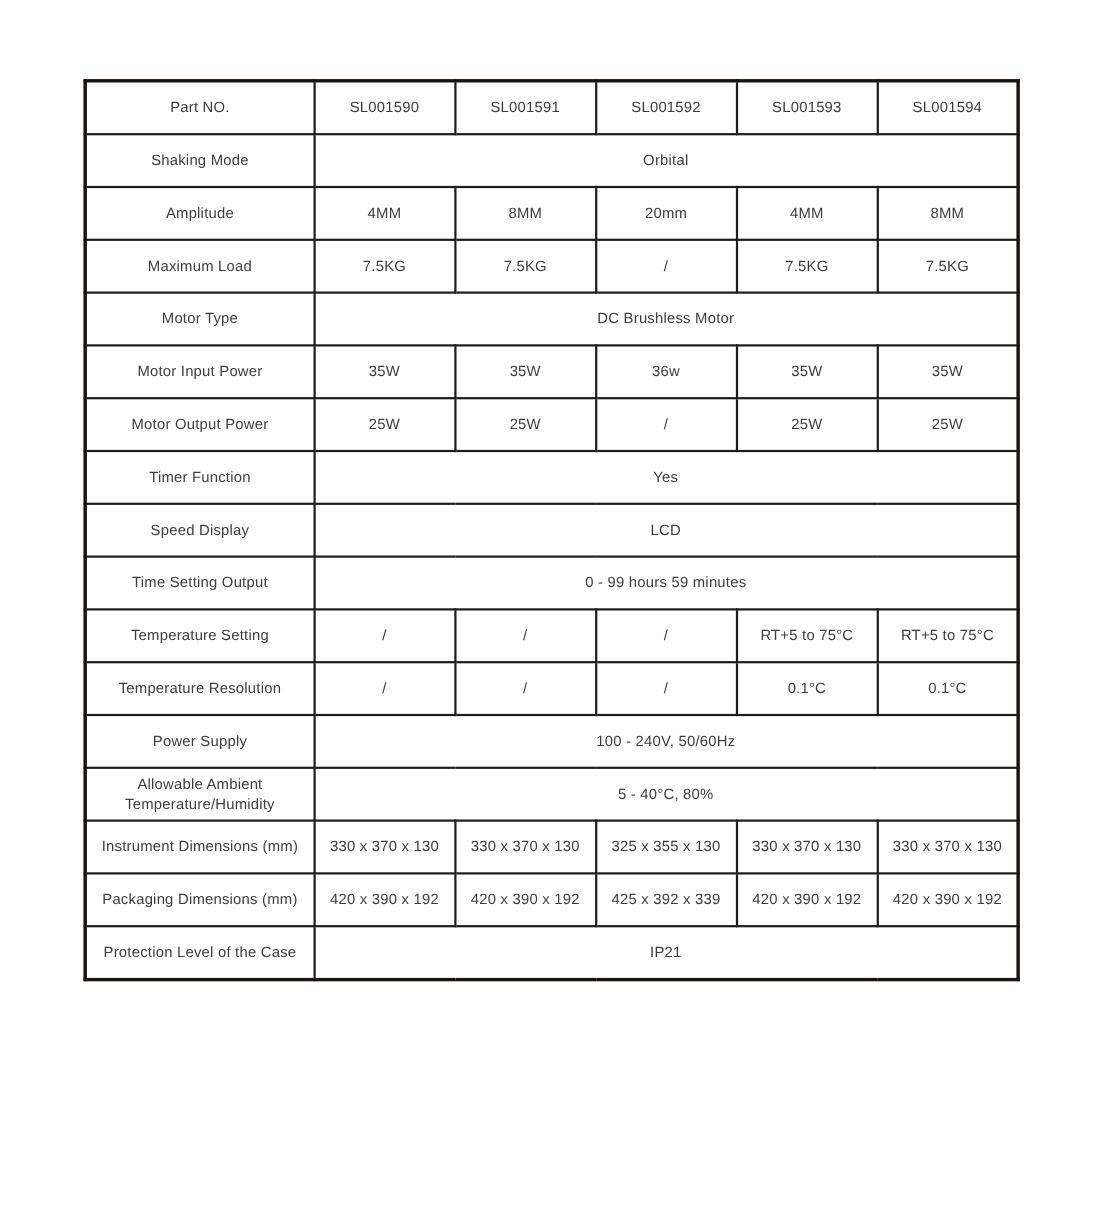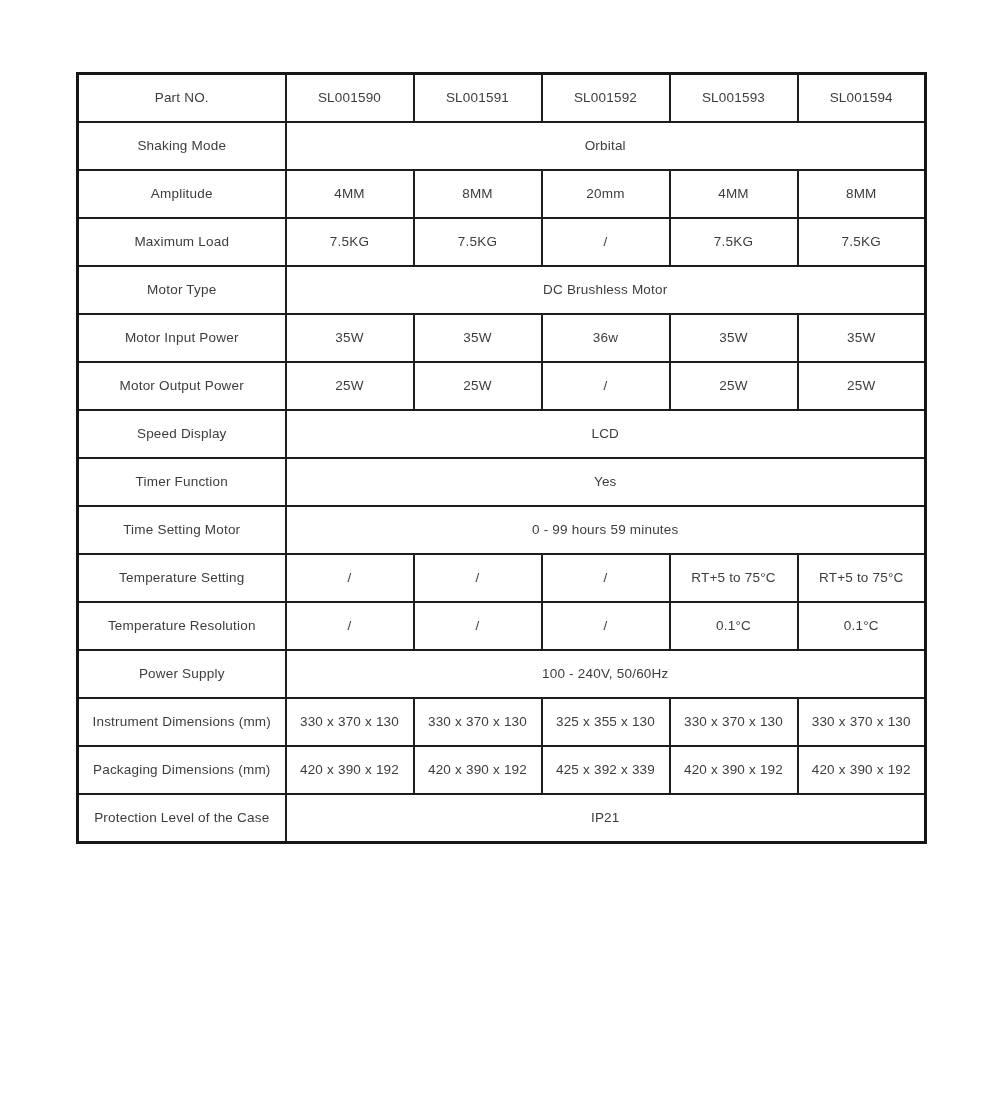--- a/index.html
+++ b/index.html
@@ -98,29 +98,29 @@
         </tr>
         <tr>
           <td>Motor Output Power</td>
           <td>25W</td>
           <td>25W</td>
           <td>/</td>
           <td>25W</td>
           <td>25W</td>
         </tr>
         <tr>
+          <td>Timer Function</td>
+          <td colspan="5">Yes</td>
+        </tr>
+        <tr>
           <td>Speed Display</td>
           <td colspan="5">LCD</td>
         </tr>
         <tr>
-          <td>Timer Function</td>
-          <td colspan="5">Yes</td>
-        </tr>
-        <tr>
-          <td>Time Setting Motor</td>
+          <td>Time Setting Output</td>
           <td colspan="5">0 - 99 hours 59 minutes</td>
         </tr>
         <tr>
           <td>Temperature Setting</td>
           <td>/</td>
           <td>/</td>
           <td>/</td>
           <td>RT+5 to 75°C</td>
           <td>RT+5 to 75°C</td>
         </tr>
@@ -128,20 +128,24 @@
           <td>Temperature Resolution</td>
           <td>/</td>
           <td>/</td>
           <td>/</td>
           <td>0.1°C</td>
           <td>0.1°C</td>
         </tr>
         <tr>
           <td>Power Supply</td>
           <td colspan="5">100 - 240V, 50/60Hz</td>
+        </tr>
+        <tr>
+          <td>Allowable Ambient Temperature/Humidity</td>
+          <td colspan="5">5 - 40°C, 80%</td>
         </tr>
         <tr>
           <td>Instrument Dimensions (mm)</td>
           <td>330 x 370 x 130</td>
           <td>330 x 370 x 130</td>
           <td>325 x 355 x 130</td>
           <td>330 x 370 x 130</td>
           <td>330 x 370 x 130</td>
         </tr>
         <tr>

